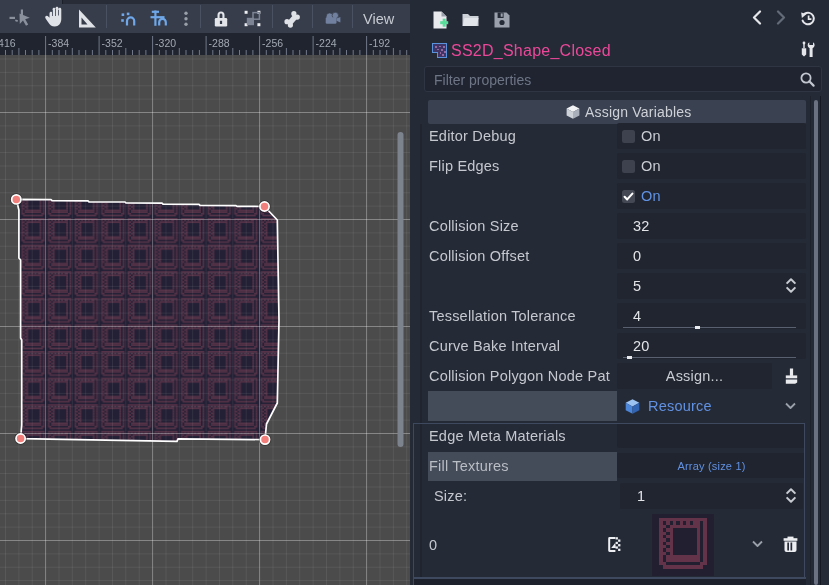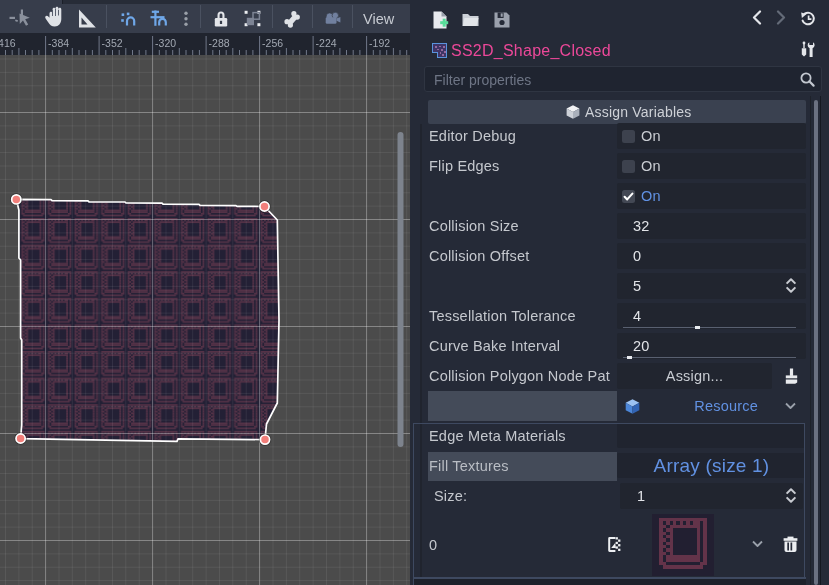--- a/index.html
+++ b/index.html
@@ -283,30 +283,30 @@
           <path d="M0.8 7.4 H12.2 V10.3 H0.8 Z"></path>
           <path d="M0.8 11.6 H12.2 V14.6 L10.2 15.8 H0.8 Z"></path>
         </g>
       </svg>
       <div class="hlbl" style="top:391px"></div>
       <svg style="position:absolute;left:214px;top:398px" width="17" height="17" viewBox="0 0 17 17">
         <path d="M8.5 1.2 L15.3 4.8 L8.5 8.4 L1.7 4.8 Z" fill="#9cc2f2"></path>
         <path d="M1.7 4.8 L8.5 8.4 V15.8 L1.7 12.2 Z" fill="#4c86d8"></path>
         <path d="M15.3 4.8 L8.5 8.4 V15.8 L15.3 12.2 Z" fill="#3264b4"></path>
       </svg>
-      <div style="position:absolute;left:238px;top:391px;width:110px;height:30px;line-height:30px;text-align:right;color:#6191e2;font-size:14.5px;letter-spacing:0.2px">Resource</div>
+      <div style="position:absolute;left:238px;top:391px;width:110px;height:30px;line-height:30px;text-align:left;color:#6191e2;font-size:14.5px;letter-spacing:0.2px">Resource</div>
       <svg style="position:absolute;left:375px;top:402px" width="11" height="8" viewBox="0 0 11 8">
         <path d="M1 1.5 L5.5 6 L10 1.5" stroke="#9aa0aa" stroke-width="1.8" fill="none" stroke-linejoin="round"></path>
       </svg>
       <div class="lbl" style="top:421px">Edge Meta Materials</div>
       <div style="position:absolute;left:207px;top:423px;width:188px;height:25px;background:#20242f;border-radius:2px"></div>
       <div class="hlbl" style="top:452px;height:29px"></div>
       <div class="lbl" style="top:451px;color:#b9bdc4">Fill Textures</div>
       <div style="position:absolute;left:207px;top:453px;width:188px;height:25px;background:#20242f;border-radius:2px"></div>
-      <div style="position:absolute;left:207px;top:451px;width:189px;height:30px;line-height:30px;text-align:center;color:#6191e2;font-size:19px;letter-spacing:0.2px">Array (size 1)</div>
+      <div style="position:absolute;left:207px;top:451px;width:189px;height:30px;line-height:30px;text-align:center;color:#6191e2;font-size:11px;letter-spacing:0.2px">Array (size 1)</div>
 <div style="position:absolute;left:3px;top:423px;width:392px;height:162px;border:1px solid #3e4960;border-bottom:none"></div>
 <div style="position:absolute;left:210px;top:483px;width:183px;height:26px;background:#21252f;border-radius:2px"></div>
       <div style="position:absolute;left:24px;top:481px;height:30px;line-height:30px;color:#c5c8ce;font-size:14.5px;letter-spacing:0.2px">Size:</div>
       <div style="position:absolute;left:227px;top:481px;height:30px;line-height:30px;color:#e2e4e8;font-size:14.5px">1</div>
       <svg class="spin" style="position:absolute;top:488px;left:375px" width="12" height="15" viewBox="0 0 12 15">
         <path d="M1.6 5.6 L6 1.2 L10.4 5.6 M1.6 9.4 L6 13.8 L10.4 9.4" stroke="#c8cbd1" stroke-width="2" fill="none" stroke-linejoin="round"></path>
       </svg>
 <div style="position:absolute;left:19px;top:531px;height:28px;line-height:28px;color:#c5c8ce;font-size:14.5px">0</div>
       <svg style="position:absolute;left:196px;top:536px" width="17" height="17" viewBox="0 0 17 17">
         <g fill="#eceef1">

